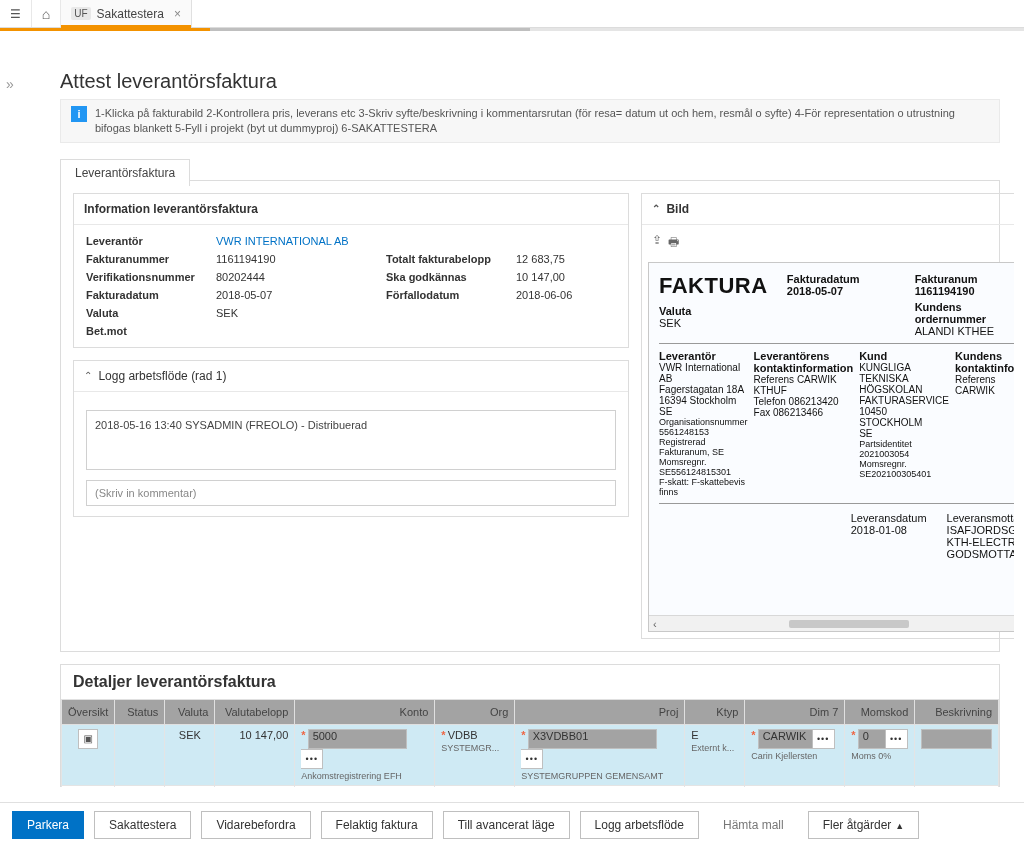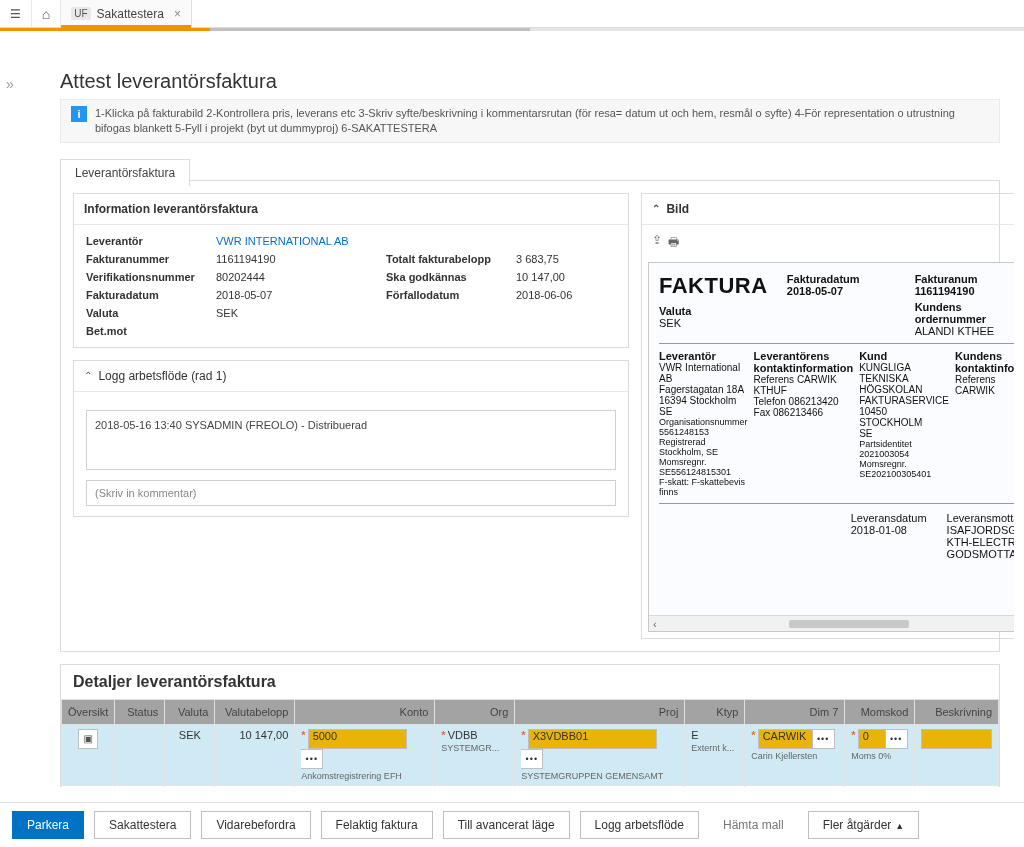--- a/index.html
+++ b/index.html
@@ -72,21 +72,21 @@
 
 .details-section { margin:12px 14px 0 14px; border:1px solid #dcdcdc; border-top:none; }
 .details-title { padding:8px 12px; font-weight:bold; font-size:16px; color:#333; border-top:1px solid #dcdcdc; }
 .details-table { width:100%; border-collapse:collapse; font-size:11px; }
 .details-table th { text-align:right; font-weight:normal; color:#444; border:1px solid #e0e0e0; padding:6px 6px; background:#a3a3a3; }
 .details-table td { border:1px solid #e4e4e4; padding:4px 6px; vertical-align:top; position:relative; }
 .details-table tr.editrow { background:#cfeaf4; }
 .details-table tr.readrow { color:#888; font-style:italic; }
 .cell-btn { width:20px; height:20px; border:1px solid #bfbfbf; background:#fff; display:inline-flex; align-items:center; justify-content:center; font-size:10px; color:#555; }
 .req { color:#e64; font-weight:bold; margin-right:2px; }
-.cell-input { border:1px solid #bfbfbf; background:#eab308; height:20px; padding:0 4px; font-size:11px; width: calc(100% - 28px); display:inline-block; vertical-align:top; }
+.cell-input { border:1px solid #bfbfbf; background:#a3a3a3; height:20px; padding:0 4px; font-size:11px; width: calc(100% - 28px); display:inline-block; vertical-align:top; }
 .cell-input.tiny { width: calc(100% - 32px); }
 .cell-pick { width:22px; height:20px; border:1px solid #bfbfbf; border-left:none; background:#fff; display:inline-flex; align-items:center; justify-content:center; font-size:9px; letter-spacing:1px; vertical-align:top; }
 .subtext { font-size:9px; color:#666; display:block; margin-top:2px; font-style:normal; }
 .right-align { text-align:right; }
 
 
 .actionbar { position:absolute; left:0; right:0; bottom:0; padding:8px 12px; background:#fff; border-top:1px solid #e0e0e0; display:flex; gap:10px; align-items:center; }
 .btn { border:1px solid #bfbfbf; background:#fff; padding:6px 14px; font-size:12px; color:#333; cursor:pointer; }
 .btn.primary { background:#0072c6; border-color:#0072c6; color:#fff;text-align:center; }
 .btn.flat { border:none; background:transparent; color:#777; }
@@ -134,21 +134,21 @@
         <div class="panel-title">Information leverantörsfaktura</div>
         <div class="panel-body">
           <div class="info-grid">
             <div class="label">Leverantör</div>
             <div class="link">VWR INTERNATIONAL AB</div>
             <div></div>
               <div></div>
             <div class="label">Fakturanummer</div>
             <div>1161194190</div>
             <div class="label">Totalt fakturabelopp</div>
-            <div>3 683,75</div>
+            <div>12 683,75</div>
             <div class="label">Verifikationsnummer</div>
             <div>80202444</div>
             <div class="label">Ska godkännas</div>
             <div>10 147,00</div>
             <div class="label">Fakturadatum</div>
             <div>2018-05-07</div>
             <div class="label">Förfallodatum</div>
             <div>2018-06-06</div>
             <div class="label">Valuta</div>
             <div>SEK</div>
@@ -206,21 +206,21 @@
               <div class="inv-grid">
                 <div>
                   <div class="h">Leverantör</div>
                   <div style="white-space:pre-line">VWR International AB
 Fagerstagatan 18A
 16394  Stockholm
 SE</div>
                   <div class="inv-small">Organisationsnummer</div>
                   <div class="inv-small">5561248153</div>
                   <div class="inv-small">Registrerad</div>
-                  <div class="inv-small">Stockholm,  SE</div>
+                  <div class="inv-small">Fakturanum,  SE</div>
                   <div class="inv-small">Momsregnr.</div>
                   <div class="inv-small">SE556124815301</div>
                   <div class="inv-small">F-skatt:  F-skattebevis finns</div>
                 </div>
                 <div>
                   <div class="h">Leverantörens kontaktinformation</div>
                   <div>Referens  CARWIK KTHUF</div>
                   <div>Telefon  086213420</div>
                   <div>Fax  086213466</div>
                 </div>

